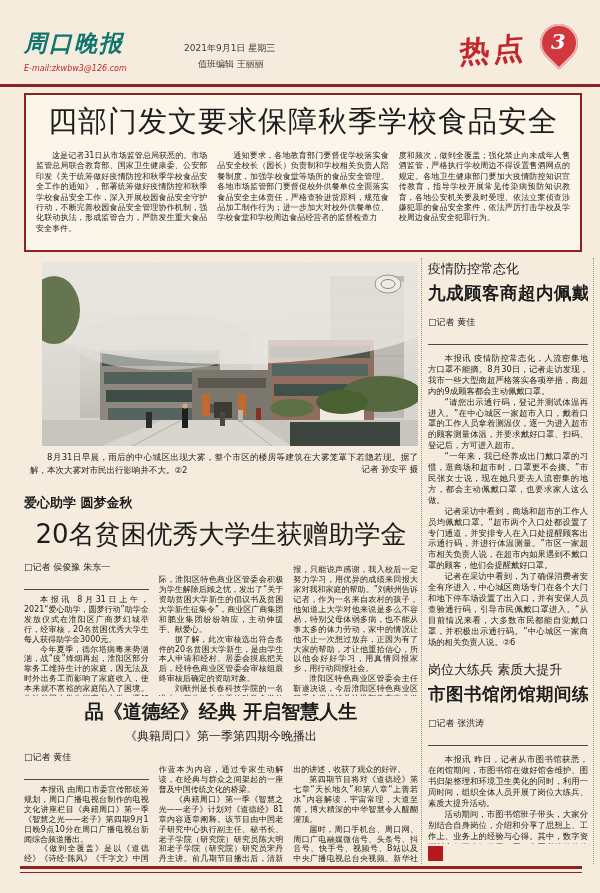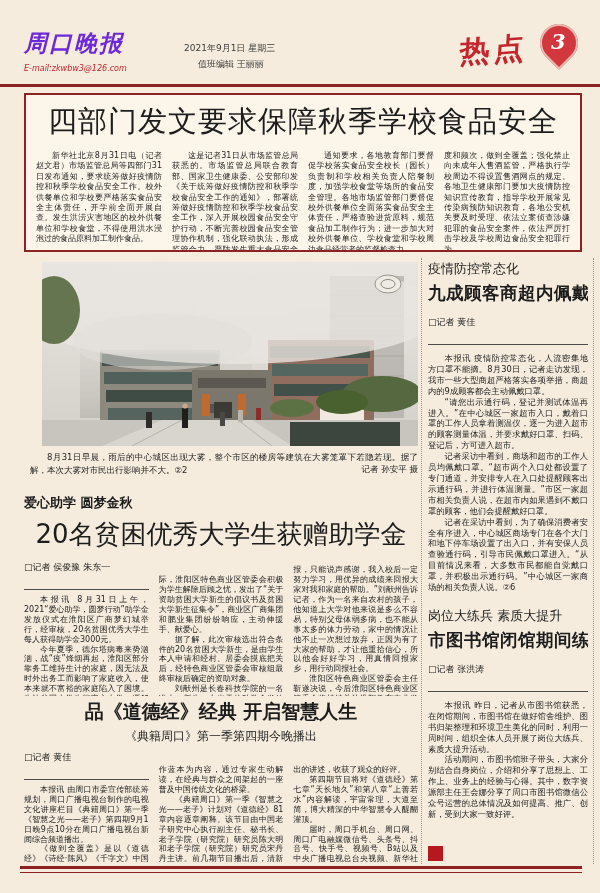--- a/index.html
+++ b/index.html
@@ -1,20 +1,20 @@
 <!DOCTYPE html>
 <html><head>
 <meta charset="utf-8">
 <style>
   html,body{margin:0;padding:0;}
   .page{position:relative;width:600px;height:893px;background:#f5ecdd;overflow:hidden;
         font-family:"DejaVu Sans",sans-serif;color:#1d1d1d;}
   
   .masthead{position:absolute;top:28px;left:24px;right:8px;height:56px;}
-  .paper-name{color:#6d28d9;font-size:23px;font-weight:bold;font-style:italic;letter-spacing:2px;font-family:"DejaVu Serif",serif;}
+  .paper-name{color:#0f766e;font-size:23px;font-weight:bold;font-style:italic;letter-spacing:2px;font-family:"DejaVu Serif",serif;}
   .email{color:#c5242b;font-size:8px;margin-top:5px;font-style:italic;}
   .pubinfo{position:absolute;left:160px;top:12px;font-size:9px;line-height:16px;color:#3a3a3a;}
   .pubinfo .l2{padding-left:14px;}
   .section-name{position:absolute;right:64px;top:2px;font-size:30px;font-weight:bold;color:#c5242b;
                 font-family:"DejaVu Serif",serif;transform:skewX(-8deg) rotate(-4deg);letter-spacing:4px;}
   .page-pin{position:absolute;right:14px;top:-4px;width:38px;height:38px;background:#d2373d;
             border-radius:50% 50% 50% 4%;transform:rotate(-45deg);box-shadow:0 0 0 2px #e9b9b4 inset;}
   .page-pin span{display:block;transform:rotate(45deg);color:#fff;font-size:21px;font-style:italic;
             font-weight:bold;text-align:center;line-height:36px;font-family:"DejaVu Serif",serif;}
   .top-rule{position:absolute;top:84px;left:0;width:600px;height:3px;background:#8c2322;}
@@ -72,21 +72,20 @@
     <div class="section-name">热点</div>
     <div class="page-pin">
       <span>3</span>
     </div>
   </header>
   <div class="top-rule"></div>
 
   <section class="lead-box">
     <h1 class="lead-h">四部门发文要求保障秋季学校食品安全</h1>
     <div class="cols4">
-      <p>新华社北京8月31日电（记者赵文君）市场监管总局等四部门31日发布通知，要求统筹做好疫情防控和秋季学校食品安全工作。校外供餐单位和学校要严格落实食品安全主体责任，开学前全面开展自查。发生洪涝灾害地区的校外供餐单位和学校食堂，不得使用洪水浸泡过的食品原料加工制作食品。</p>
       <p>这是记者31日从市场监管总局获悉的。市场监管总局联合教育部、国家卫生健康委、公安部印发《关于统筹做好疫情防控和秋季学校食品安全工作的通知》，部署统筹做好疫情防控和秋季学校食品安全工作，深入开展校园食品安全守护行动，不断完善校园食品安全管理协作机制，强化联动执法，形成监管合力，严防发生重大食品安全事件。</p>
       <p>通知要求，各地教育部门要督促学校落实食品安全校长（园长）负责制和学校相关负责人陪餐制度，加强学校食堂等场所的食品安全管理。各地市场监管部门要督促校外供餐单位全面落实食品安全主体责任，严格查验进货原料，规范食品加工制作行为；进一步加大对校外供餐单位、学校食堂和学校周边食品经营者的监督检查力</p>
       <p class="cont">度和频次，做到全覆盖；强化禁止向未成年人售酒监管，严格执行学校周边不得设置售酒网点的规定。各地卫生健康部门要加大疫情防控知识宣传教育，指导学校开展常见传染病预防知识教育，各地公安机关要及时受理、依法立案侦查涉嫌犯罪的食品安全案件，依法严厉打击学校及学校周边食品安全犯罪行为。</p>
     </div>
   </section>
 
   <svg class="photo" viewBox="0 0 376 184" xmlns="http://www.w3.org/2000/svg">
     <defs>
       <linearGradient id="sky" x1="0" y1="0" x2="0" y2="1">
         <stop offset="0" stop-color="#e9e6e1"></stop>
@@ -178,20 +177,21 @@
   <div class="vdot r"></div>
 
   <aside class="sidebar">
     <article>
       <h3 class="kicker">疫情防控常态化</h3>
       <h2 class="sb-headline">九成顾客商超内佩戴口罩</h2>
       <div class="byline">□记者 黄佳</div>
       <div class="sb-body">
         <p>本报讯 疫情防控常态化，人流密集地方口罩不能摘。8月30日，记者走访发现，我市一些大型商超严格落实各项举措，商超内的9成顾客都会主动佩戴口罩。</p>
         <p>“请您出示通行码，登记并测试体温再进入。”在中心城区一家超市入口，戴着口罩的工作人员拿着测温仪，逐一为进入超市的顾客测量体温，并要求戴好口罩、扫码、登记后，方可进入超市。</p>
+        <p>“一年来，我已经养成出门戴口罩的习惯，逛商场和超市时，口罩更不会摘。”市民张女士说，现在她只要去人流密集的地方，都会主动佩戴口罩，也要求家人这么做。</p>
         <p>记者采访中看到，商场和超市的工作人员均佩戴口罩。“超市两个入口处都设置了专门通道，并安排专人在入口处提醒顾客出示通行码，并进行体温测量。”市区一家超市相关负责人说，在超市内如果遇到不戴口罩的顾客，他们会提醒戴好口罩。</p>
         <p>记者在采访中看到，为了确保消费者安全有序进入，中心城区商场专门在各个大门和地下停车场设置了出入口，并有安保人员查验通行码，引导市民佩戴口罩进入。“从目前情况来看，大多数市民都能自觉戴口罩，并积极出示通行码。”中心城区一家商场的相关负责人说。②6</p>
       </div>
     </article>
     <article class="sb-art2">
       <h3 class="kicker">岗位大练兵 素质大提升</h3>
       <h2 class="sb-headline">市图书馆闭馆期间练本领</h2>
       <div class="byline">□记者 张洪涛</div>
       <div class="sb-body">
         <p>本报讯 昨日，记者从市图书馆获悉，在闭馆期间，市图书馆在做好馆舍维护、图书归架整理和环境卫生美化的同时，利用一周时间，组织全体人员开展了岗位大练兵、素质大提升活动。</p>

